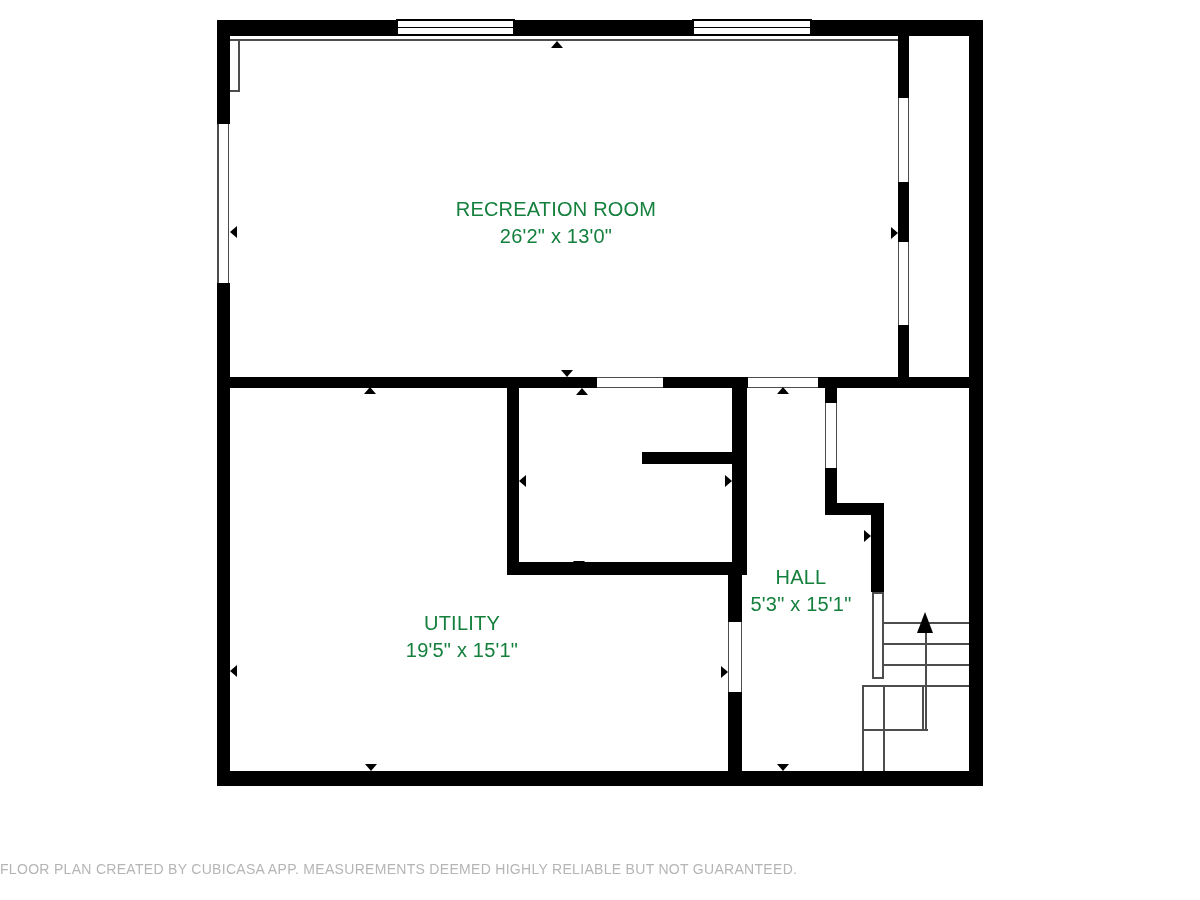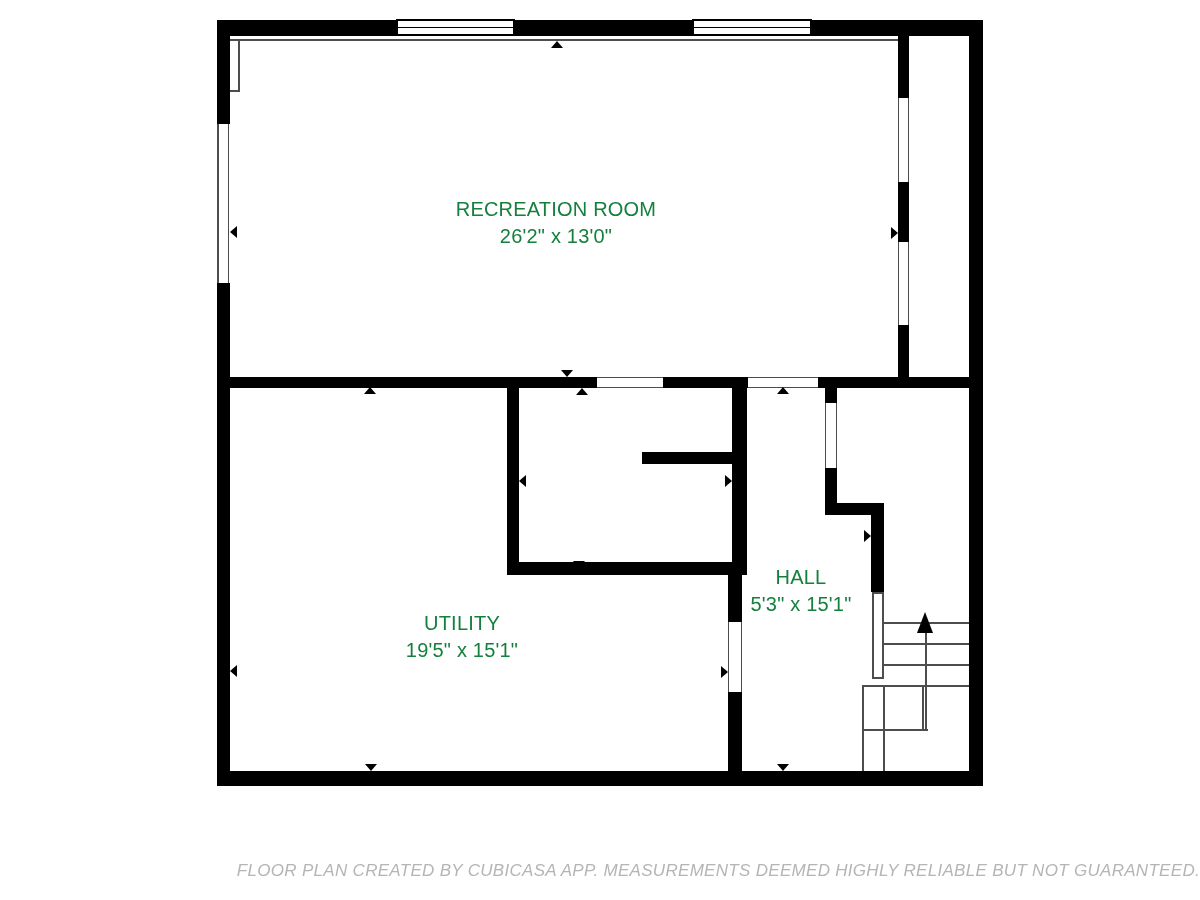--- a/index.html
+++ b/index.html
@@ -15,22 +15,22 @@
   .m-down{border-left:6px solid transparent;border-right:6px solid transparent;border-top:7px solid #000;}
   .m-left{border-top:6px solid transparent;border-bottom:6px solid transparent;border-right:7px solid #000;}
   .m-right{border-top:6px solid transparent;border-bottom:6px solid transparent;border-left:7px solid #000;}
   .room-label{position:absolute;width:300px;text-align:center;color:#15803d;
               font-size:20px;line-height:27px;letter-spacing:0.2px;}
   .room-name{font-weight:400;}
   .room-dims{font-weight:400;}
   .stair-arrowhead{position:absolute;width:0;height:0;
       border-left:8.5px solid transparent;border-right:8.5px solid transparent;
       border-bottom:21px solid #000000;}
-  #footer-note{position:absolute;left:0;top:861px;width:1200px;text-align:right;
-      color:#b5b5b5;font-size:17px;letter-spacing:0.3px;font-style:italic;}
+  #footer-note{position:absolute;left:0;top:861px;width:1200px;text-align:left;
+      color:#b5b5b5;font-size:14px;letter-spacing:0.3px;}
 </style>
 </head>
 <body>
 
 <div id="stage">
 
   <div class="wall" style="left:217px;top:20px;width:766px;height:16px;"></div>
   <div class="wall" style="left:217px;top:771px;width:766px;height:15px;"></div>
   <div class="wall" style="left:217px;top:20px;width:13px;height:104px;"></div>
   <div class="wall" style="left:217px;top:283px;width:13px;height:488px;"></div>

